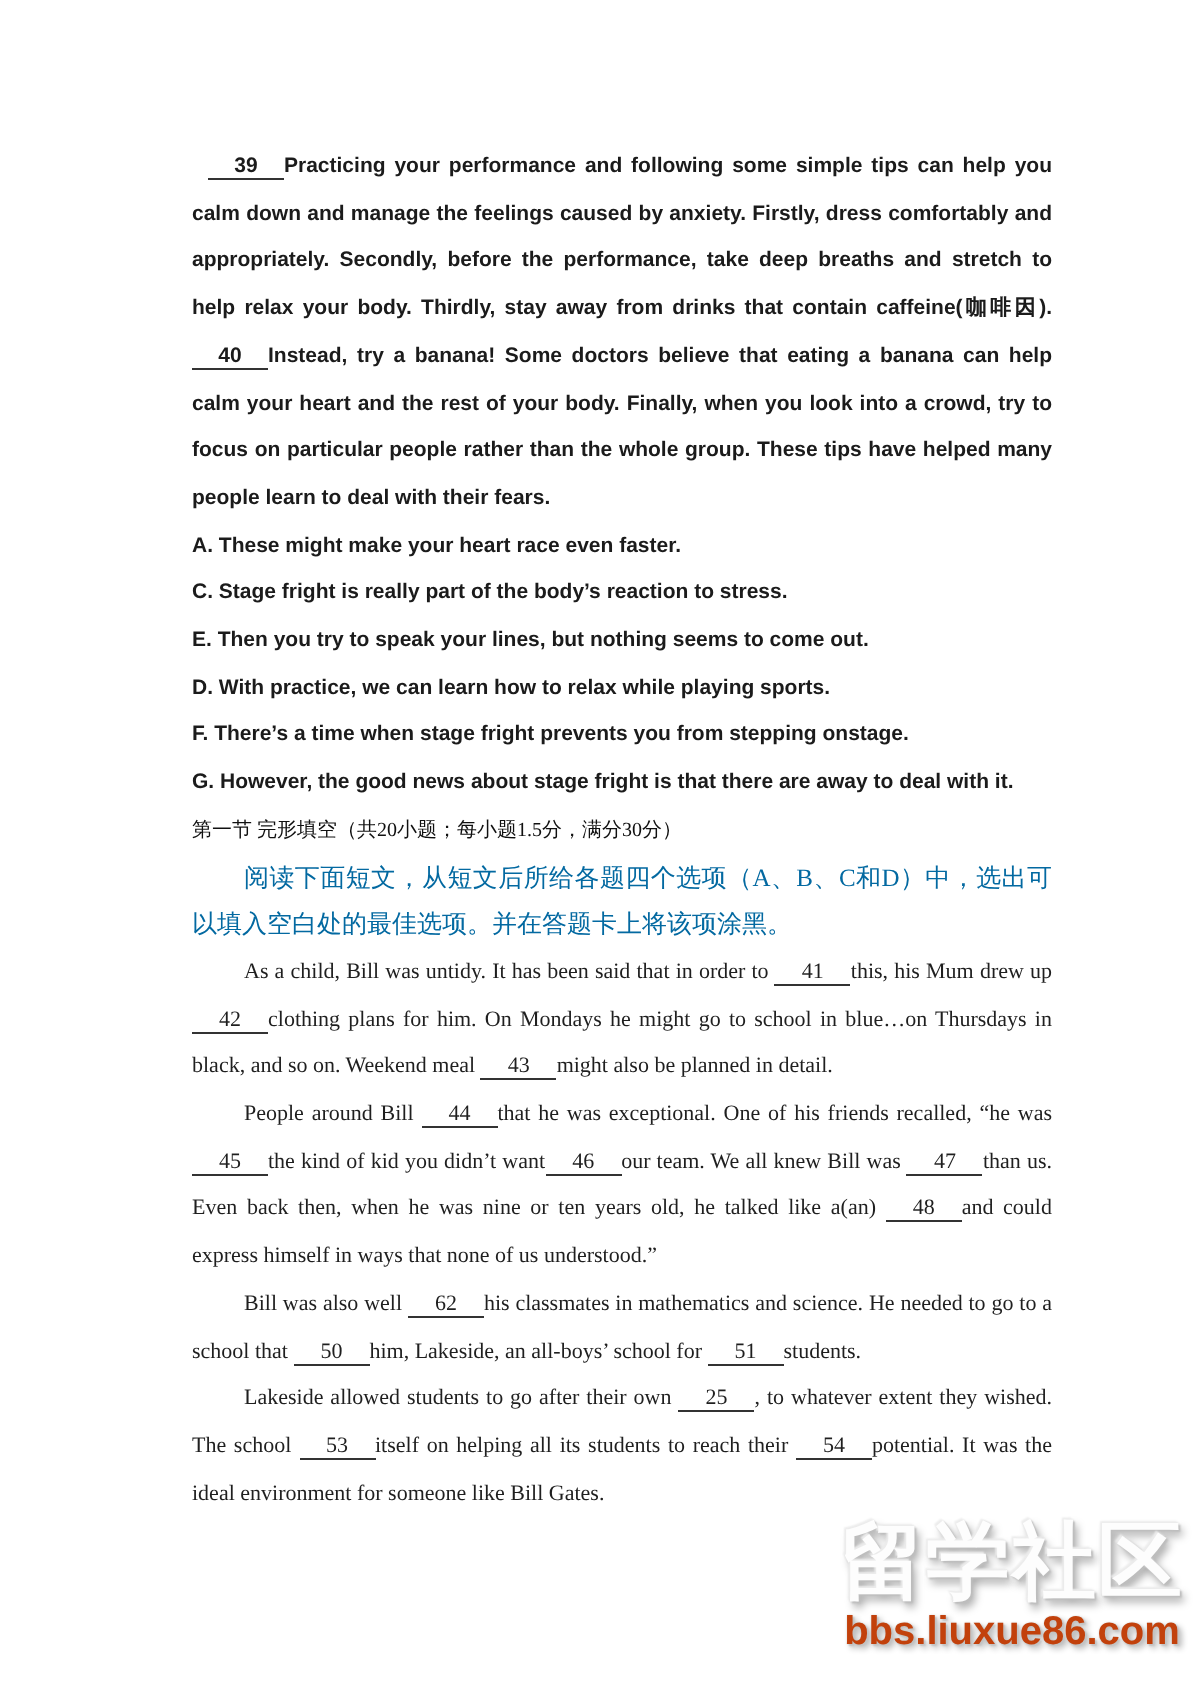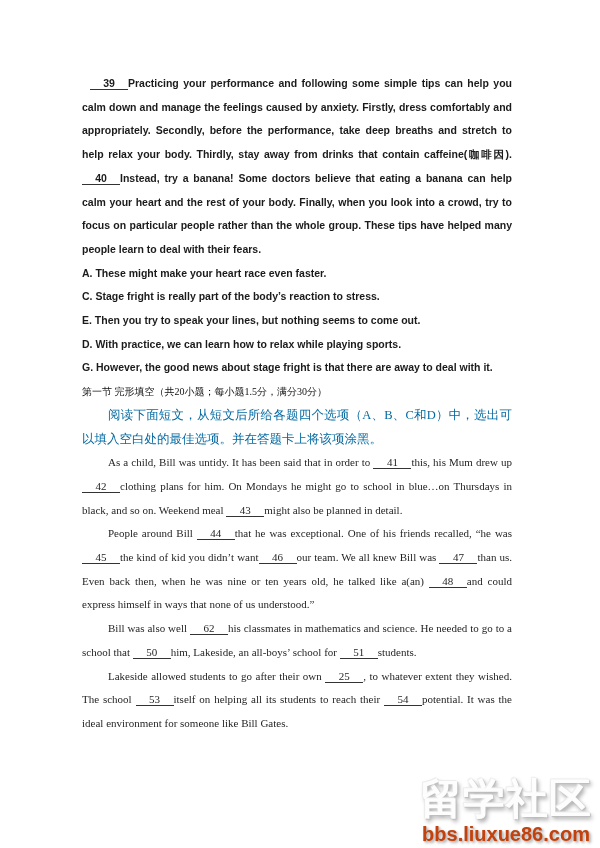--- a/index.html
+++ b/index.html
@@ -6,21 +6,21 @@
   body {
     width: 600px;
     height: 848px;
     background: #ffffff;
     position: relative;
     overflow: hidden;
     font-family: "Liberation Serif", serif;
   }
   .page {
     position: absolute;
-    left: 82px;
+    left: 96px;
     top: 72px;
     width: 430px;
   }
   .page p, .page h2, .page h3, .page ul, .page li {
     margin: 0;
     padding: 0;
     line-height: 23.7px;
   }
   .sans {
     font-family: "Liberation Sans", sans-serif;
@@ -67,21 +67,21 @@
     min-width: 24px;
     padding: 0 7px;
     text-align: center;
     text-indent: 0;
     border-bottom: 1px solid #333333;
     line-height: 12px;
   }
   .watermark {
     position: absolute;
     right: 8px;
-    bottom: 2px;
+    bottom: 20px;
     text-align: center;
     font-family: "Liberation Sans", sans-serif;
   }
   .wm-brand {
     font-size: 42px;
     font-weight: 700;
     letter-spacing: 1px;
     color: #fdfdfd;
     text-shadow: -1px -1px 1px #ececec, 1px 1px 1px #bdbdbd, 2px 3px 4px #a6a6a6, 0 0 1px #cfcfcf;
   }
@@ -98,20 +98,21 @@
 
 <div class="page">
 
   <p class="para sans"><span class="blank">39</span>Practicing your performance and following some simple tips can help you calm down and manage the feelings caused by anxiety. Firstly, dress comfortably and appropriately. Secondly, before the performance, take deep breaths and stretch to help relax your body. Thirdly, stay away from drinks that contain caffeine(咖啡因). <span class="blank">40</span>Instead, try a banana! Some doctors believe that eating a banana can help calm your heart and the rest of your body. Finally, when you look into a crowd, try to focus on particular people rather than the whole group. These tips have helped many people learn to deal with their fears.</p>
 
   <ul class="options sans">
     <li>A. These might make your heart race even faster.</li>
     <li>C. Stage fright is really part of the body’s reaction to stress.</li>
     <li>E. Then you try to speak your lines, but nothing seems to come out.</li>
     <li>D. With practice, we can learn how to relax while playing sports.</li>
+    <li>F. There’s a time when stage fright prevents you from stepping onstage.</li>
     <li>G. However, the good news about stage fright is that there are away to deal with it.</li>
   </ul>
 
 
   <h3 class="cn-h2">第一节 完形填空（共20小题；每小题1.5分，满分30分）</h3>
 
   <p class="para cn-instr">阅读下面短文，从短文后所给各题四个选项（A、B、C和D）中，选出可以填入空白处的最佳选项。并在答题卡上将该项涂黑。</p>
 
   <p class="para serif indent">As a child, Bill was untidy. It has been said that in order to <span class="blank">41</span>this, his Mum drew up <span class="blank">42</span>clothing plans for him. On Mondays he might go to school in blue…on Thursdays in black, and so on. Weekend meal <span class="blank">43</span>might also be planned in detail.</p>
 

